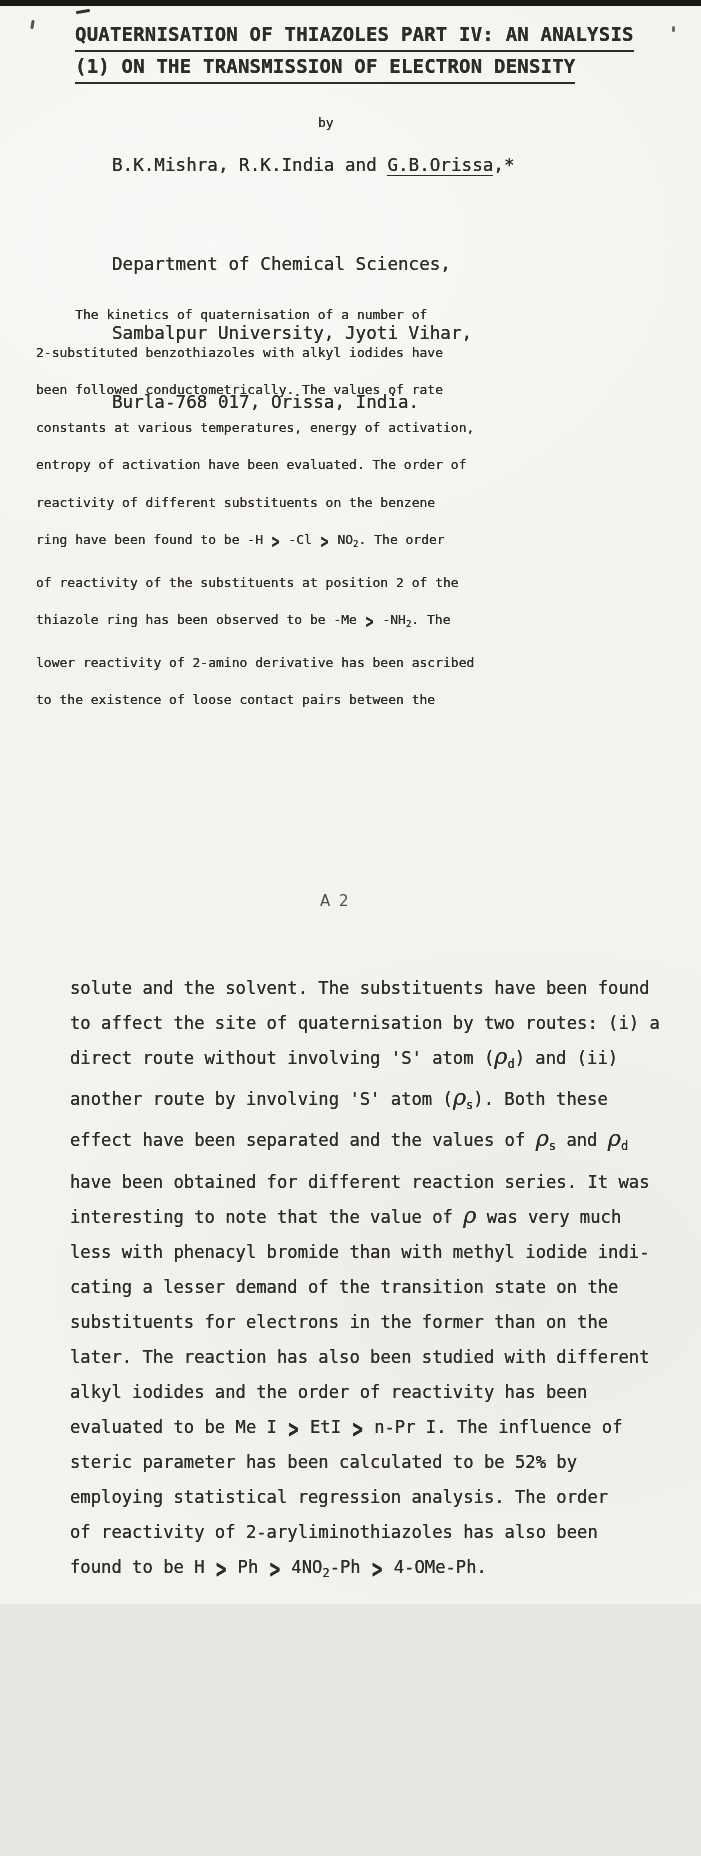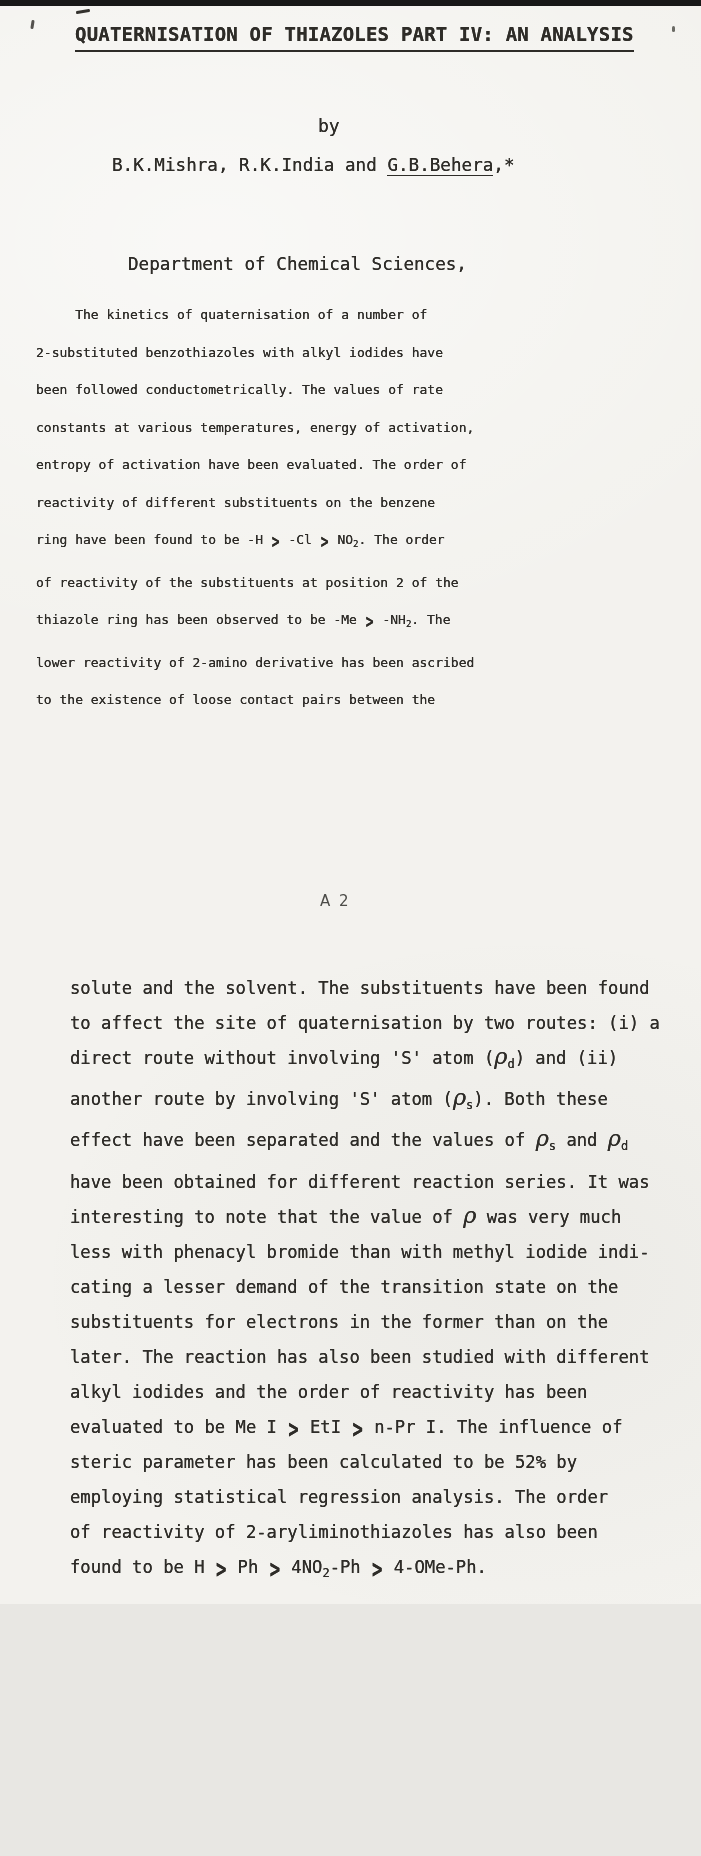--- a/index.html
+++ b/index.html
@@ -69,33 +69,33 @@
   }
   .title-line { line-height: 29px; white-space: pre; }
   .title-line .underlined {
     display: inline-block;
     border-bottom: 2px solid currentColor;
     padding-bottom: 1px;
   }
 
   .byline {
     position: absolute; left: 318px; top: 115px;
-    font-size: 18px;
+    font-size: 13px;
   }
   .authors {
     position: absolute; left: 112px; top: 155px;
     font-size: 17.6px; white-space: pre;
   }
   .authors .underlined {
     display: inline-block;
     border-bottom: 1.6px solid currentColor;
   }
   .affiliation {
     position: absolute; left: 112px; top: 207px;
-    font-size: 17.6px; line-height: 23px; white-space: pre; margin-left: 16px;
+    font-size: 17.6px; line-height: 23px; white-space: pre;
   }
 
   
   .para { position: absolute; white-space: pre; }
   .para1 { left: 36px; top: 296px;  font-size: 13px; line-height: 37.5px; }
   .para2 { left: 58px; top: 971px;  font-size: 17.2px; line-height: 35px; margin-left: 12px; }
   .tline { white-space: pre; }
 
   .sub { font-size: 0.7em; vertical-align: -0.35em; }
   .rho {
@@ -126,28 +126,31 @@
 
 <div id="paper">
 
   <div class="scan-band"></div>
   <div class="pen-tick"></div>
   <div class="pen-apos"></div>
   <div class="speck-top-right"></div>
 
   <div class="title-block txt">
     <div class="title-line"><span class="underlined">QUATERNISATION OF THIAZOLES PART IV: AN ANALYSIS</span></div>
+    <div class="title-line"><span class="underlined">(1) ON THE TRANSMISSION OF ELECTRON DENSITY</span></div>
   </div>
 
   <div class="byline txt">by</div>
 
-  <div class="authors txt"><span>B.K.Mishra, R.K.India and </span><span class="underlined">G.B.Behera</span><span>,*</span></div>
+  <div class="authors txt"><span>B.K.Mishra, R.K.India and </span><span class="underlined">G.B.Orissa</span><span>,*</span></div>
 
   <div class="affiliation txt">
     <div>Department of Chemical Sciences,</div>
+    <div>Sambalpur University, Jyoti Vihar,</div>
+    <div>Burla-768 017, Orissa, India.</div>
   </div>
 
   <div id="para1" class="para para1 txt"><div class="tline"><span>     The kinetics of quaternisation of a number of</span></div><div class="tline"><span>2-substituted benzothiazoles with alkyl iodides have</span></div><div class="tline"><span>been followed conductometrically. The values of rate</span></div><div class="tline"><span>constants at various temperatures, energy of activation,</span></div><div class="tline"><span>entropy of activation have been evaluated. The order of</span></div><div class="tline"><span>reactivity of different substituents on the benzene</span></div><div class="tline"><span>ring have been found to be -H </span><span class="gt">&gt;</span><span> -Cl </span><span class="gt">&gt;</span><span> NO</span><span class="sub">2</span><span>. The order</span></div><div class="tline"><span>of reactivity of the substituents at position 2 of the</span></div><div class="tline"><span>thiazole ring has been observed to be -Me </span><span class="gt">&gt;</span><span> -NH</span><span class="sub">2</span><span>. The</span></div><div class="tline"><span>lower reactivity of 2-amino derivative has been ascribed</span></div><div class="tline"><span>to the existence of loose contact pairs between the</span></div></div>
 
   <div class="marker-a2">A 2</div>
 
   <div id="para2" class="para para2 txt"><div class="tline"><span>solute and the solvent. The substituents have been found</span></div><div class="tline"><span>to affect the site of quaternisation by two routes: (i) a</span></div><div class="tline"><span>direct route without involving 'S' atom (</span><span class="rho">ρ</span><span class="sub">d</span><span>) and (ii)</span></div><div class="tline"><span>another route by involving 'S' atom (</span><span class="rho">ρ</span><span class="sub">s</span><span>). Both these</span></div><div class="tline"><span>effect have been separated and the values of </span><span class="rho">ρ</span><span class="sub">s</span><span> and </span><span class="rho">ρ</span><span class="sub">d</span></div><div class="tline"><span>have been obtained for different reaction series. It was</span></div><div class="tline"><span>interesting to note that the value of </span><span class="rho">ρ</span><span> was very much</span></div><div class="tline"><span>less with phenacyl bromide than with methyl iodide indi-</span></div><div class="tline"><span>cating a lesser demand of the transition state on the</span></div><div class="tline"><span>substituents for electrons in the former than on the</span></div><div class="tline"><span>later. The reaction has also been studied with different</span></div><div class="tline"><span>alkyl iodides and the order of reactivity has been</span></div><div class="tline"><span>evaluated to be Me I </span><span class="gt">&gt;</span><span> EtI </span><span class="gt">&gt;</span><span> n-Pr I. The influence of</span></div><div class="tline"><span>steric parameter has been calculated to be 52% by</span></div><div class="tline"><span>employing statistical regression analysis. The order</span></div><div class="tline"><span>of reactivity of 2-aryliminothiazoles has also been</span></div><div class="tline"><span>found to be H </span><span class="gt">&gt;</span><span> Ph </span><span class="gt">&gt;</span><span> 4NO</span><span class="sub">2</span><span>-Ph </span><span class="gt">&gt;</span><span> 4-OMe-Ph.</span></div></div>
 
   <div class="smudge"></div>
   <div class="pen-comma"></div>

